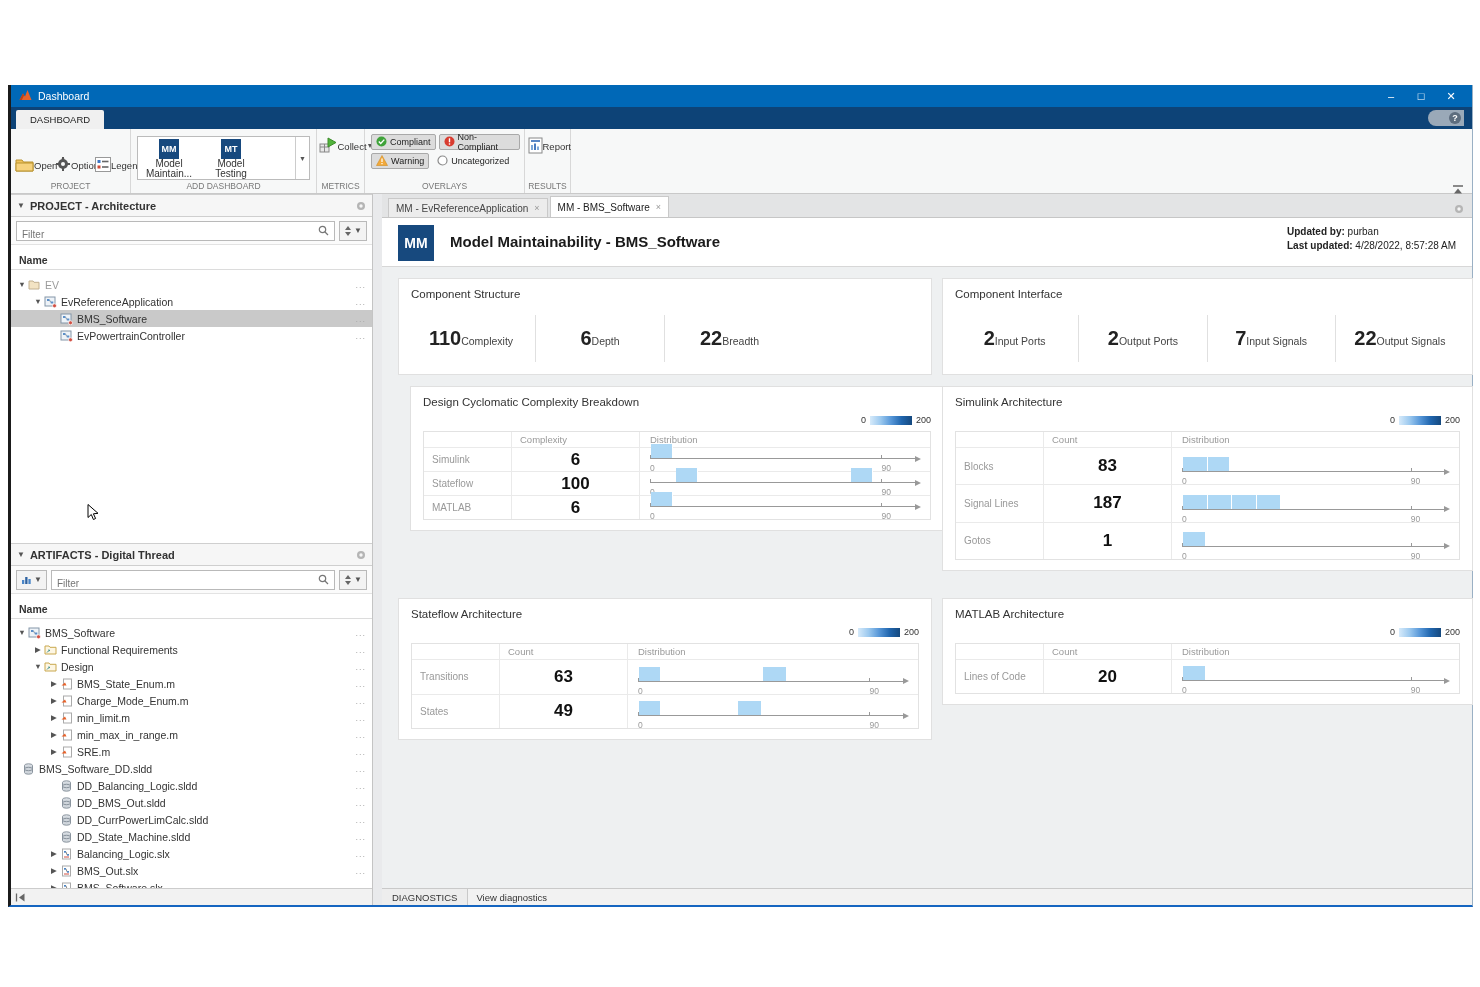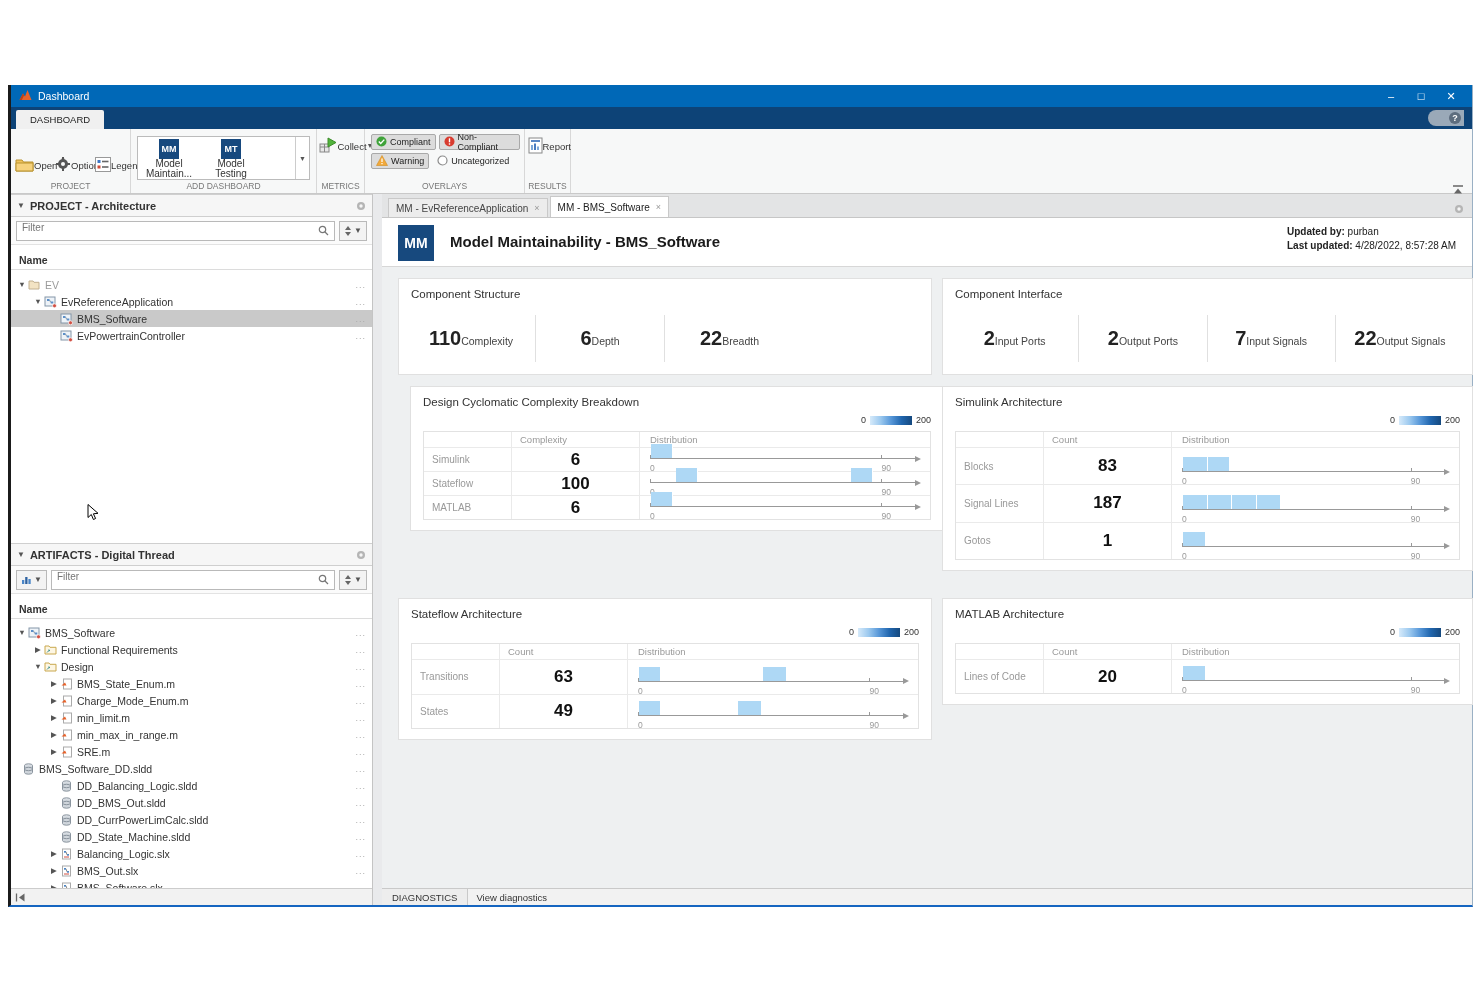--- a/index.html
+++ b/index.html
@@ -57,21 +57,21 @@
 
   
   .leftpanel { position:absolute; left:0; top:0; width:362px; bottom:0; background:#fff; border-right:1px solid #c4c4c4; }
   .pane-header { position:absolute; left:0; right:0; height:23px; background:#f6f6f6; border-top:1px solid #cfcfcf;
                  border-bottom:1px solid #cfcfcf; display:flex; align-items:center; padding:0 6px; }
   .pane-header .tri { font-size:8px; color:#555; margin-right:5px; }
   .pane-header .ph-title { font-size:11px; font-weight:bold; color:#333; }
   .pane-gear { margin-left:auto; }
   .toolrow { position:absolute; left:0; right:0; height:28px; background:#fbfbfb; display:flex; align-items:center;
              padding:0 5px; gap:4px; border-bottom:1px solid #e3e3e3; }
-  .filterbox { flex:1; height:20px; border:1px solid #b9b9b9; background:#fff; display:flex; align-items:flex-start; padding:0 5px; }
+  .filterbox { flex:1; height:20px; border:1px solid #b9b9b9; background:#fff; display:flex; align-items:flex-end; padding:0 5px; }
   .filterbox input { flex:1; border:none; outline:none; font-size:10px; color:#333; font-family:"Liberation Sans",sans-serif; background:transparent; }
   .sq-btn { height:20px; border:1px solid #b9b9b9; background:#f3f3f3; display:flex; align-items:center; justify-content:center;
             gap:2px; padding:0 4px; font-size:8px; color:#555; }
   .name-row { position:absolute; left:0; right:0; height:19px; border-bottom:1px solid #dcdcdc; display:flex; align-items:center;
               padding:0 8px; font-size:10.5px; font-weight:bold; color:#333; background:#fff; }
   .tree { position:absolute; left:0; right:0; }
   .tree-row { height:17px; display:flex; align-items:center; font-size:10.5px; color:#333; position:relative; padding-right:14px; }
   .tree-row.selected { background:#c9c9c9; }
   .tree-row.grayed .tree-label { color:#9a9a9a; }
   .expander { width:10px; font-size:7.5px; color:#555; text-align:center; flex:none; }

